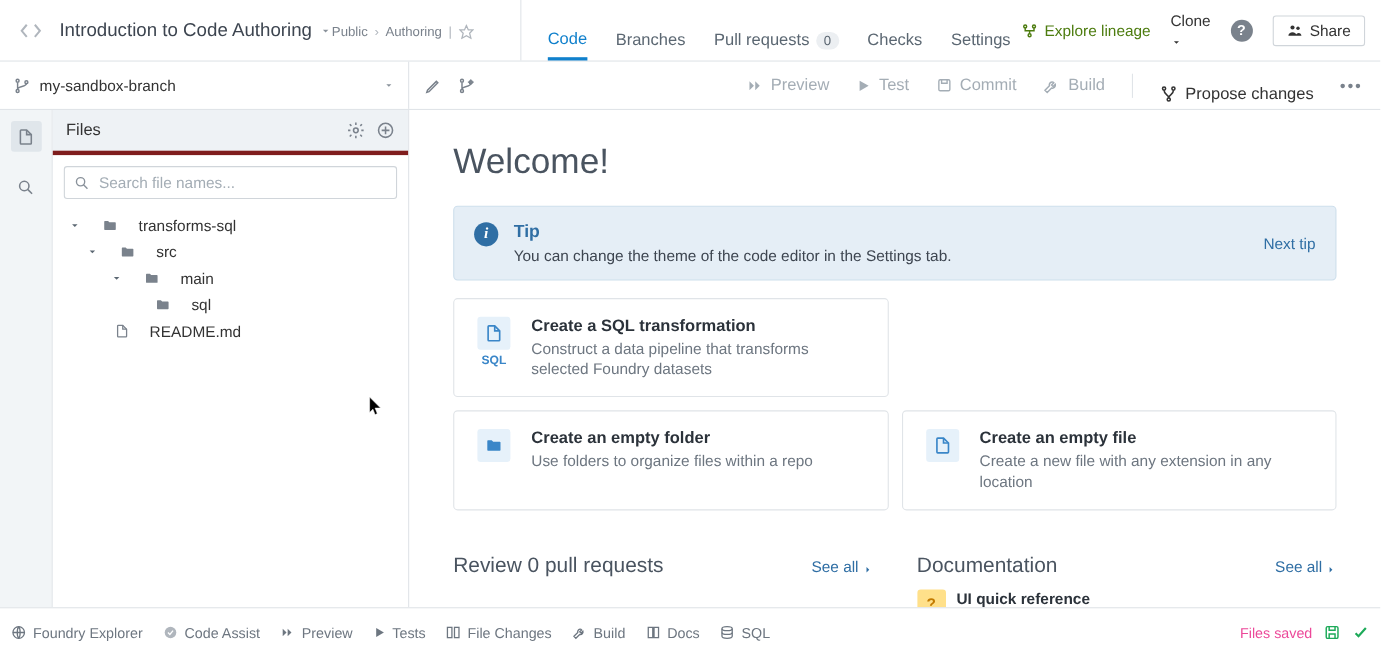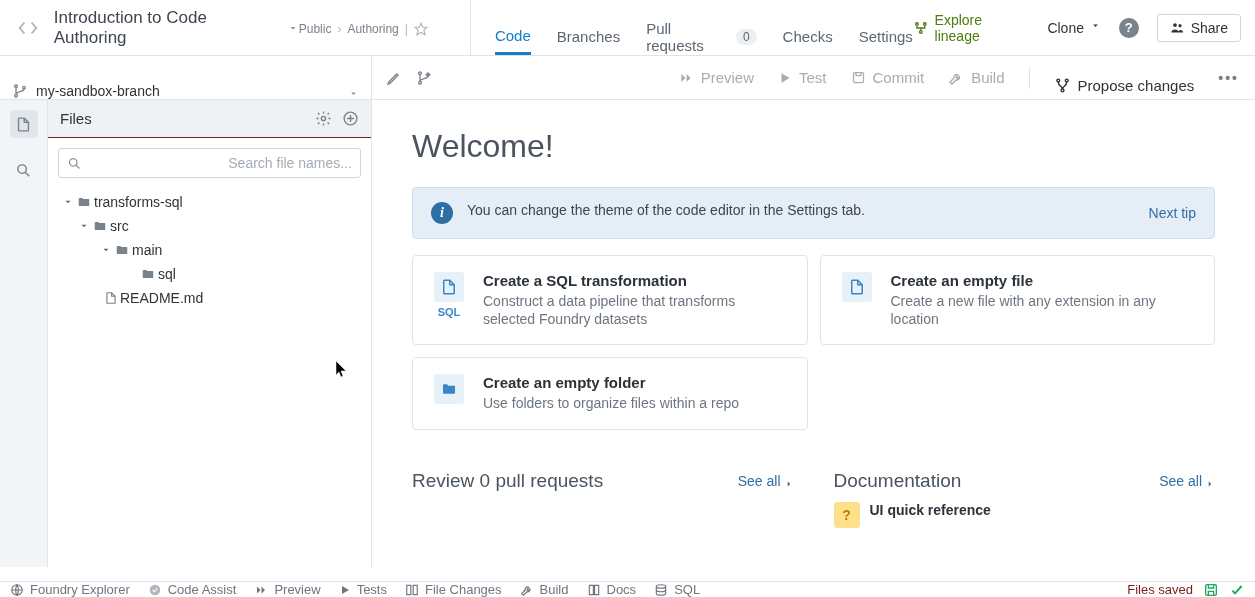--- a/index.html
+++ b/index.html
@@ -14,54 +14,54 @@
 .title-row { display: flex; align-items: center; gap: 6px; font-size: 17px; color: #3d4550; font-weight: 400; }
 .breadcrumb { display: flex; align-items: center; gap: 6px; font-size: 12px; color: #7a828c; margin-top: 2px; }
 .bc-sep { color: #b0b6bd; }
 .star-outline { color: #b0b6bd; }
 .tabs-nav { display: flex; align-items: flex-end; margin-left: 30px; gap: 26px; height: 100%; border-left: 1px solid #e0e4e8; padding-left: 24px; }
 .tab-item { display: flex; align-items: center; gap: 6px; height: 100%; color: #5b6772; font-size: 15px; cursor: pointer; padding-top: 18px; }
 .tab-item.active { color: #1080cc; border-bottom: 3px solid #1080cc; }
 .tab-count { background: #eceff2; border-radius: 10px; font-size: 12px; padding: 1px 7px; color: #5b6772; }
 .header-right { margin-left: auto; display: flex; align-items: center; gap: 18px; padding-right: 14px; }
 .muted-btn { display: flex; align-items: center; gap: 6px; color: #4d7c0f; font-size: 14px; }
-.clone-btn { display: flex; align-items: flex-start; gap: 6px; color: #333; cursor: pointer; }
+.clone-btn { display: flex; align-items: flex-start; gap: 6px; color: #333; cursor: pointer; flex-direction: column; }
 .help-circle { width: 20px; height: 20px; border-radius: 50%; background: #7a828c; color: #fff; display: flex; align-items: center; justify-content: center; font-size: 13px; font-weight: bold; }
 .share-btn { border: 1px solid #d0d5da; border-radius: 3px; padding: 5px 12px; display: flex; align-items: center; gap: 6px; cursor: pointer; color: #333; }
 
 
 .toolbar { display: flex; align-items: center; height: 44px; border-bottom: 1px solid #e0e4e8; }
-.branch-selector { display: flex; align-items: flex-end; gap: 8px; padding: 0 12px; width: 372px; height: 100%; border-right: 1px solid #e0e4e8; color: #333; cursor: pointer; }
+.branch-selector { display: flex; align-items: center; gap: 8px; padding: 0 12px; width: 372px; height: 100%; border-right: 1px solid #e0e4e8; color: #333; cursor: pointer; }
 .branch-selector .spacer { flex: 1; }
 .toolbar-icons { display: flex; align-items: center; gap: 14px; padding-left: 14px; }
 .toolbar-icon { color: #7a828c; cursor: pointer; }
 .toolbar-right { margin-left: auto; display: flex; align-items: center; gap: 24px; padding-right: 16px; }
 .toolbar-action { display: flex; align-items: center; gap: 7px; color: #a4adb5; cursor: pointer; font-size: 15px; }
 .toolbar-action.strong { color: #333; font-weight: 500; margin-top: 16px; }
 .vdiv { width: 1px; height: 22px; background: #e0e4e8; }
 .more-dots { color: #7a828c; letter-spacing: 2px; font-weight: bold; cursor: pointer; }
 
 
 .body-row { display: flex; height: calc(100% - 56px - 44px - 30px); }
 .rail { width: 48px; background: #f2f5f7; border-right: 1px solid #e0e4e8; display: flex; flex-direction: column; align-items: center; padding-top: 10px; gap: 18px; }
 .rail-icon { color: #7a828c; cursor: pointer; width: 28px; height: 28px; display:flex; align-items:center; justify-content:center; border-radius:3px; }
 .rail-icon.active { background:#e0e6eb; }
 
 .sidebar { width: 324px; border-right: 1px solid #e0e4e8; display: flex; flex-direction: column; background:#fff; }
-.sidebar-header { display: flex; align-items: center; padding: 10px 12px; background: #eef2f5; border-bottom: 1px solid #7f1d1d; }
+.sidebar-header { display: flex; align-items: center; padding: 10px 12px; background: #eef2f5; border-bottom: 4px solid #7f1d1d; }
 .sidebar-title { font-size: 15px; color: #333; }
 .sidebar-header .hspacer { flex: 1; }
 .sidebar-hicon { color: #7a828c; margin-left: 10px; cursor: pointer; }
 .search-wrap { padding: 10px 10px 8px 10px; }
 .search-box { display: flex; align-items: center; border: 1px solid #d0d5da; border-radius: 3px; padding: 6px 8px; gap: 8px; color:#8a929b; }
-.search-box input { border: none; outline: none; font-size: 14px; flex: 1; background: transparent; color:#333;text-align:right; }
+.search-box input { border: none; outline: none; font-size: 14px; flex: 1; background: transparent; color:#333; }
 .search-box input::placeholder { color: #a4adb5; }
 
 .tree { padding: 4px 0 0 8px; font-size: 14px; color: #333; }
-.tree-row { display: flex; align-items: center; gap: 2px; padding: 4px 6px; cursor: pointer; border-radius: 3px; }
+.tree-row { display: flex; align-items: center; gap: 18px; padding: 4px 6px; cursor: pointer; border-radius: 3px; }
 .indent-1 { padding-left: 22px; }
 .indent-2 { padding-left: 44px; }
 .indent-3 { padding-left: 84px; }
 .indent-f { padding-left: 48px; }
 .tree-caret { color: #5b6772; width: 12px; display:inline-flex; justify-content:center; }
 .tree-folder { color: #7a828c; }
 .tree-file { color: #7a828c; }
 
 
 .main { flex: 1; padding: 28px 40px 0 40px; overflow: auto; color: #3d4550; }
@@ -85,21 +85,21 @@
 .section-row { display: flex; gap: 40px; margin-top: 40px; }
 .section-col { flex: 1; }
 .section-header { display: flex; align-items: center; justify-content: space-between; margin-bottom: 10px; }
 .section-title { font-size: 19px; font-weight: 400; color: #4a5460; }
 .see-all { color: #2f6ea4; cursor: pointer; font-size: 14px; display: flex; align-items: flex-end; gap: 3px; }
 .doc-item { display: flex; gap: 10px; }
 .doc-icon { width: 26px; height: 26px; background: #ffe08a; border-radius: 3px; display:flex; align-items:center; justify-content:center; color:#c37a00; font-weight:bold; }
 .doc-title { font-weight: 600; color: #2b323a; font-size: 14px; }
 
 
-.footer { position: absolute; bottom: 0; left: 0; right: 0; height: 16px; border-top: 1px solid #e0e4e8; display: flex; align-items: center; padding: 0 10px; gap: 18px; font-size: 13px; color: #6d7680; background: #fff; }
+.footer { position: absolute; bottom: 0; left: 0; right: 0; height: 45px; border-top: 1px solid #e0e4e8; display: flex; align-items: center; padding: 0 10px; gap: 18px; font-size: 13px; color: #6d7680; background: #fff; }
 .footer-item { display: flex; align-items: center; gap: 6px; cursor: pointer; }
 .footer-right { margin-left: auto; display: flex; align-items: center; gap: 10px; }
 .save-icon { color: #1daa59; }
 .check-icon { color: #1daa59; }
 
 
 .fake-cursor { position:absolute; left:335px; top:360px; font-size:16px; color:#000; pointer-events:none; }
 </style>
 </head>
 <body>
@@ -351,20 +351,21 @@
       </div>
     </div>
   </div>
 
   <div class="main">
     <div class="welcome-title">Welcome!</div>
 
     <div class="tip-box">
       <div class="tip-icon">i</div>
       <div class="tip-body">
+        <div class="tip-title">Tip</div>
         <div class="tip-text">You can change the theme of the code editor in the Settings tab.</div>
       </div>
       <div class="tip-next">Next tip</div>
     </div>
 
     <div class="card-grid">
       <div class="card">
         <div class="card-icon">
           <div class="card-icon-box">
               <svg width="18" height="20" viewBox="0 0 24 24" fill="none" stroke="currentColor" stroke-width="2">
@@ -372,45 +373,45 @@
                 <path d="M13 3v6h6"></path>
               </svg>
             </div>
           <div class="card-icon-label">SQL</div>
         </div>
         <div>
           <div class="card-title">Create a SQL transformation</div>
           <div class="card-desc">Construct a data pipeline that transforms selected Foundry datasets</div>
         </div>
       </div>
+      <div class="card span1">
+        <div class="card-icon">
+          <div class="card-icon-box">
+              <svg width="20" height="16" viewBox="0 0 24 24" fill="currentColor">
+                <path d="M3 6a1 1 0 0 1 1-1h5l2 2h9a1 1 0 0 1 1 1v10a1 1 0 0 1-1 1H4a1 1 0 0 1-1-1V6z"></path>
+              </svg>
+            </div>
+        </div>
+        <div>
+          <div class="card-title">Create an empty folder</div>
+          <div class="card-desc">Use folders to organize files within a repo</div>
+        </div>
+      </div>
       <div class="card">
         <div class="card-icon">
           <div class="card-icon-box">
               <svg width="18" height="20" viewBox="0 0 24 24" fill="none" stroke="currentColor" stroke-width="2">
                 <path d="M13 3H6a1 1 0 0 0-1 1v16a1 1 0 0 0 1 1h12a1 1 0 0 0 1-1V9l-6-6z"></path>
                 <path d="M13 3v6h6"></path>
               </svg>
             </div>
         </div>
         <div>
           <div class="card-title">Create an empty file</div>
           <div class="card-desc">Create a new file with any extension in any location</div>
-        </div>
-      </div>
-      <div class="card span1">
-        <div class="card-icon">
-          <div class="card-icon-box">
-              <svg width="20" height="16" viewBox="0 0 24 24" fill="currentColor">
-                <path d="M3 6a1 1 0 0 1 1-1h5l2 2h9a1 1 0 0 1 1 1v10a1 1 0 0 1-1 1H4a1 1 0 0 1-1-1V6z"></path>
-              </svg>
-            </div>
-        </div>
-        <div>
-          <div class="card-title">Create an empty folder</div>
-          <div class="card-desc">Use folders to organize files within a repo</div>
         </div>
       </div>
     </div>
 
     <div class="section-row">
       <div class="section-col">
         <div class="section-header">
           <div class="section-title">Review 0 pull requests</div>
           <div class="see-all">
               <span>See all</span>
@@ -489,21 +490,21 @@
   </div>
   <div class="footer-item">
     <svg width="14" height="14" viewBox="0 0 24 24" fill="none" stroke="currentColor" stroke-width="2">
         <ellipse cx="12" cy="6" rx="8" ry="3"></ellipse>
         <path d="M4 6v12c0 1.7 3.6 3 8 3s8-1.3 8-3V6"></path>
         <path d="M4 12c0 1.7 3.6 3 8 3s8-1.3 8-3"></path>
       </svg>
     <span>SQL</span>
   </div>
   <div class="footer-right">
-    <span style="color:#7f1d1d;">Files saved</span>
+    <span style="color:#ec4899;">Files saved</span>
     <span class="save-icon">
         <svg width="16" height="16" viewBox="0 0 24 24" fill="none" stroke="currentColor" stroke-width="2">
           <rect x="4" y="4" width="16" height="16" rx="2"></rect>
           <path d="M8 4v5h8V4M8 20v-6h8v6"></path>
         </svg>
       </span>
     <span class="check-icon">
         <svg width="16" height="16" viewBox="0 0 24 24" fill="none" stroke="currentColor" stroke-width="3">
           <path d="M5 13l4 4 10-11"></path>
         </svg>

